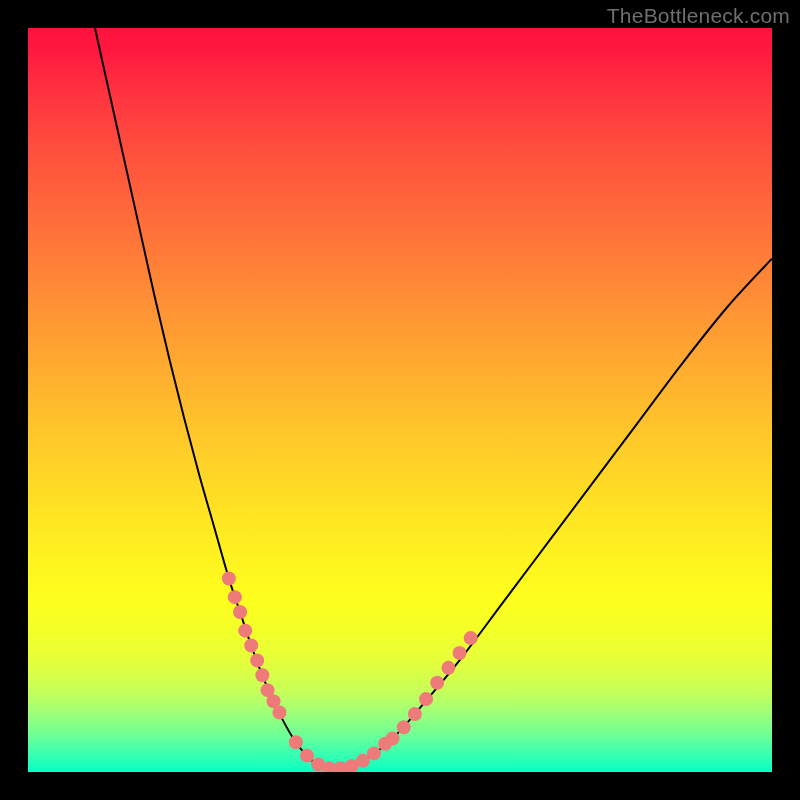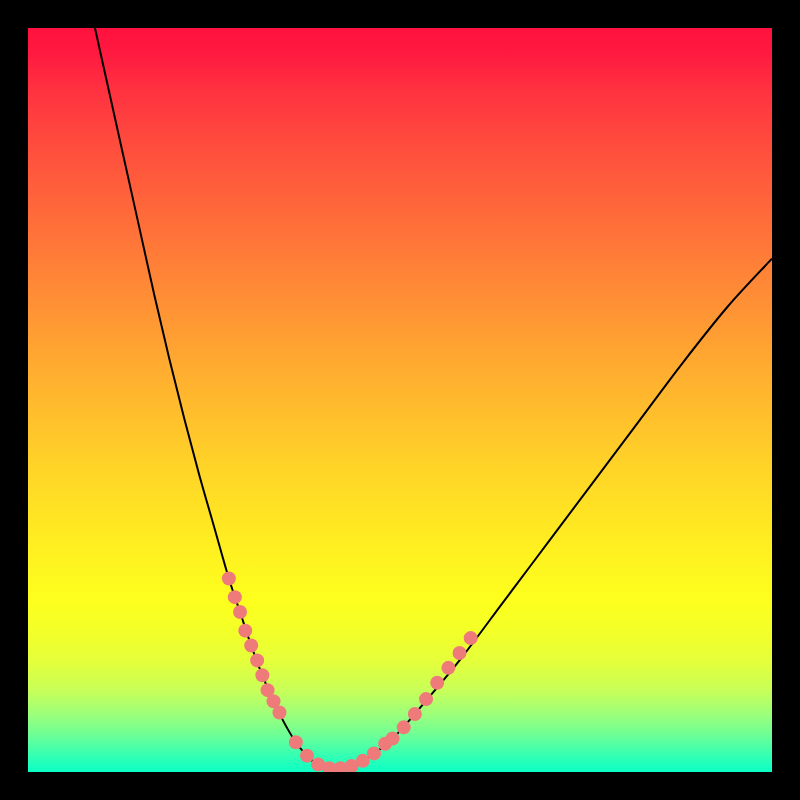--- a/index.html
+++ b/index.html
@@ -69,20 +69,21 @@
     left: 0;
     width: 100%;
     height: 100%;
   }
 </style>
 </head>
 <body>
 
 <div class="frame">
 
+  <div class="watermark">TheBottleneck.com</div>
 
   <div class="plot">
     <div class="gradient"></div>
     <svg class="curve" viewBox="0 0 744 744" preserveAspectRatio="none">
       <path id="main-curve" fill="none" stroke="#000000" stroke-width="2" d="M 66.96 0.00 C 69.44 11.16, 76.88 44.64, 81.84 66.96 C 86.80 89.28, 91.76 111.60, 96.72 133.92 C 101.68 156.24, 106.64 178.56, 111.60 200.88 C 116.56 223.20, 121.52 246.14, 126.48 267.84 C 131.44 289.54, 136.40 310.62, 141.36 331.08 C 146.32 351.54, 151.28 371.38, 156.24 390.60 C 161.20 409.82, 166.16 428.42, 171.12 446.40 C 176.08 464.38, 181.04 481.12, 186.00 498.48 C 190.96 515.84, 196.54 536.30, 200.88 550.56 C 205.22 564.82, 208.32 572.88, 212.04 584.04 C 215.76 595.20, 219.48 606.98, 223.20 617.52 C 226.92 628.06, 230.64 637.98, 234.36 647.28 C 238.08 656.58, 241.80 665.26, 245.52 673.32 C 249.24 681.38, 252.96 688.82, 256.68 695.64 C 260.40 702.46, 264.12 708.91, 267.84 714.24 C 271.56 719.57, 275.28 723.91, 279.00 727.63 C 282.72 731.35, 284.58 734.45, 290.16 736.56 C 295.74 738.67, 305.04 740.90, 312.48 740.28 C 319.92 739.66, 326.12 737.80, 334.80 732.84 C 343.48 727.88, 354.64 719.82, 364.56 710.52 C 374.48 701.22, 383.16 690.06, 394.32 677.04 C 405.48 664.02, 417.88 649.76, 431.52 632.40 C 445.16 615.04, 461.28 592.72, 476.16 572.88 C 491.04 553.04, 505.92 533.20, 520.80 513.36 C 535.68 493.52, 550.56 473.68, 565.44 453.84 C 580.32 434.00, 595.20 414.16, 610.08 394.32 C 624.96 374.48, 639.84 354.02, 654.72 334.80 C 669.60 315.58, 684.48 296.36, 699.36 279.00 C 714.24 261.64, 736.56 238.70, 744.00 230.64"></path>
       <g id="dots-left">
           <circle cx="200.88" cy="550.56" r="7" fill="#ef7a7a"></circle>
           <circle cx="206.83" cy="569.16" r="7" fill="#ef7a7a"></circle>
           <circle cx="212.04" cy="584.04" r="7" fill="#ef7a7a"></circle>
           <circle cx="217.25" cy="602.64" r="7" fill="#ef7a7a"></circle>

